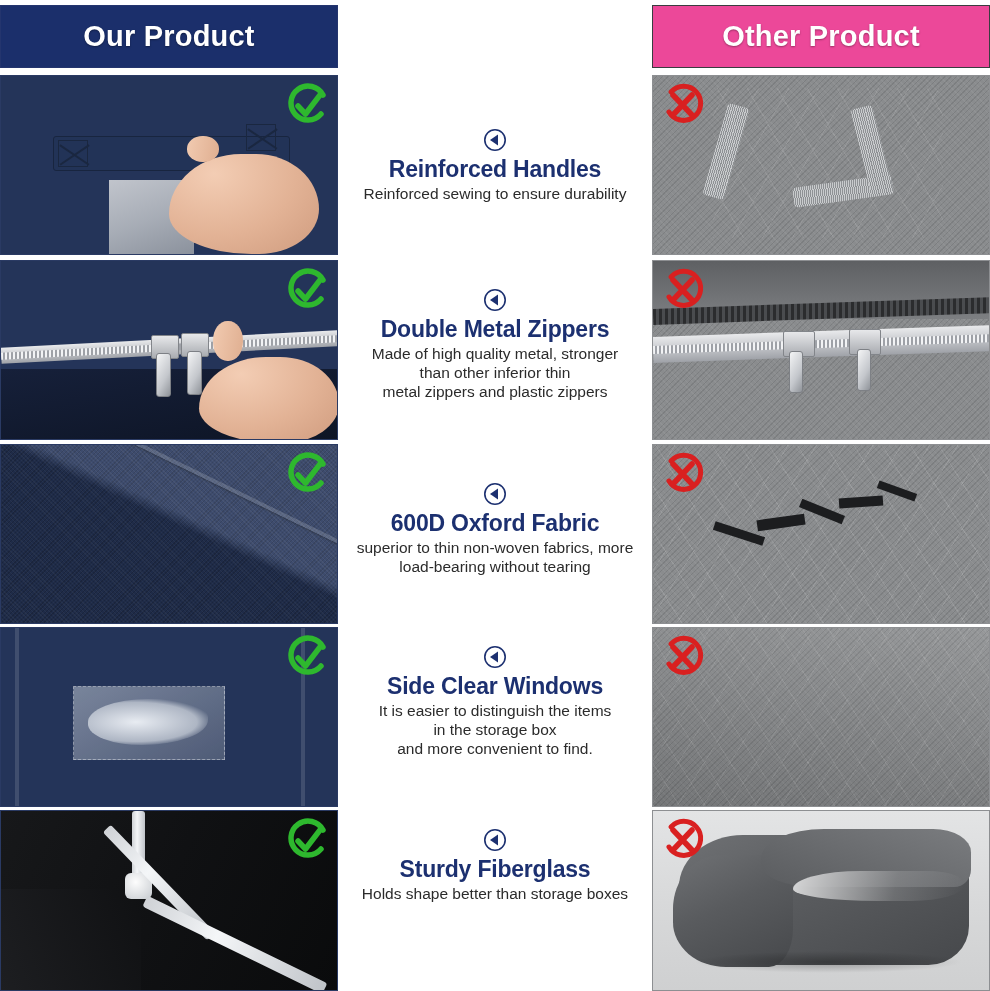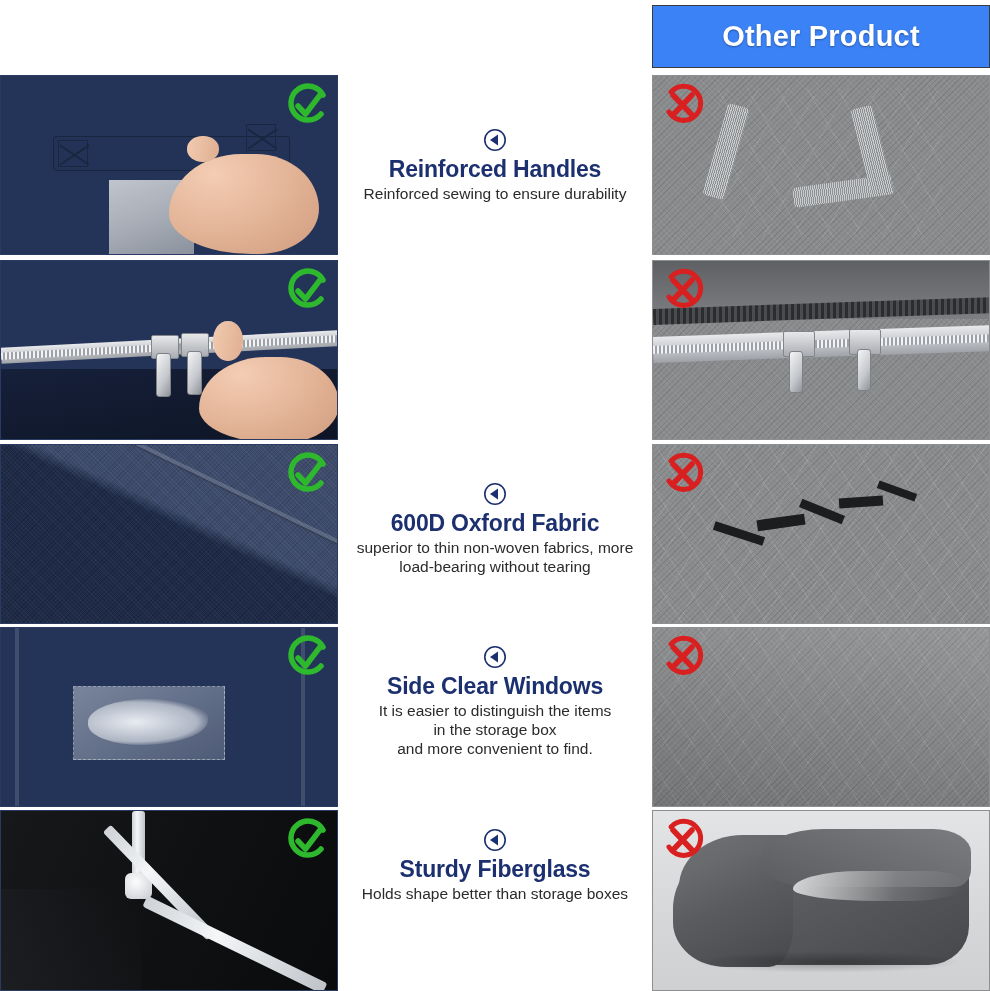--- a/index.html
+++ b/index.html
@@ -6,21 +6,21 @@
   body{width:990px;height:991px;background:#ffffff;
        font-family:"Liberation Sans",sans-serif;overflow:hidden;}
   #page{position:relative;width:990px;height:991px;background:#fff;}
 
   
   .hdr{position:absolute;top:5px;height:63px;display:flex;align-items:center;
        justify-content:center;box-sizing:border-box;}
   .hdr span{color:#fff;font-weight:bold;font-size:29px;letter-spacing:.2px;
             text-shadow:0 1px 2px rgba(0,0,0,.35);}
   #hdr-left{left:0;width:338px;background:#1b2f6b;border:1px solid #24356e;}
-  #hdr-right{left:652px;width:338px;background:#3b82f6;border:1px solid #3a3c40;}
+  #hdr-right{left:652px;width:338px;background:#ec4899;border:1px solid #3a3c40;}
 
   
   .cell{position:absolute;width:338px;height:180px;overflow:hidden;
         box-sizing:border-box;}
   .cell.left{left:0;border:1px solid #2a3a63;}
   .cell.right{left:652px;border:1px solid #8d8f92;}
 
   
   .fab-navy{position:absolute;inset:0;background:
       repeating-linear-gradient(45deg,rgba(255,255,255,.045) 0 1px,transparent 1px 3px),
@@ -103,20 +103,23 @@
   .feat .tri-icon{width:24px;height:24px;margin:0 auto 5px;display:block;}
   .feat h3{margin:0 0 2px;color:#1c3070;font-weight:bold;line-height:1.12;
            font-size:23px;letter-spacing:-.2px;}
   .feat p{margin:0;color:#2b2b2b;font-size:15.5px;line-height:1.22;}
 </style>
 </head>
 <body>
 
 <div id="page">
 
+  <div class="hdr" id="hdr-left">
+    <span>Our Product</span>
+  </div>
   <div class="hdr" id="hdr-right">
     <span>Other Product</span>
   </div>
 
   <div class="cell left" style="top:75px">
     <div class="fab-navy"></div>
     <div class="window-clear" style="left:108px;top:104px;width:85px;height:78px;"></div>
     <div class="strap" style="left:52px;top:60px;width:235px;height:33px;border-radius:3px;"></div>
     <div class="xbox" style="left:57px;top:64px;width:28px;height:25px;"></div>
     <div class="xbox" style="left:245px;top:48px;width:28px;height:25px;"></div>
@@ -291,20 +294,30 @@
 
   <div class="feat" style="top:128px">
     <svg class="tri-icon" viewBox="0 0 24 24">
       <circle cx="12" cy="12" r="10.2" fill="none" stroke="#1c3070" stroke-width="1.6"></circle>
       <path d="M15 6.5 L7 12 L15 17.5 Z" fill="#1c3070"></path>
     </svg>
     <h3><span>Reinforced Handles</span></h3>
     <p>Reinforced sewing to ensure durability</p>
   </div>
 
+  <div class="feat" style="top:288px">
+    <svg class="tri-icon" viewBox="0 0 24 24">
+      <circle cx="12" cy="12" r="10.2" fill="none" stroke="#1c3070" stroke-width="1.6"></circle>
+      <path d="M15 6.5 L7 12 L15 17.5 Z" fill="#1c3070"></path>
+    </svg>
+    <h3><span>Double Metal Zippers</span></h3>
+    <p>Made of high quality metal, stronger</p>
+    <p>than other inferior thin</p>
+    <p>metal zippers and plastic zippers</p>
+  </div>
 
   <div class="feat" style="top:482px">
     <svg class="tri-icon" viewBox="0 0 24 24">
       <circle cx="12" cy="12" r="10.2" fill="none" stroke="#1c3070" stroke-width="1.6"></circle>
       <path d="M15 6.5 L7 12 L15 17.5 Z" fill="#1c3070"></path>
     </svg>
     <h3><span>600D Oxford Fabric</span></h3>
     <p>superior to thin non-woven fabrics, more</p>
     <p>load-bearing without tearing</p>
   </div>

